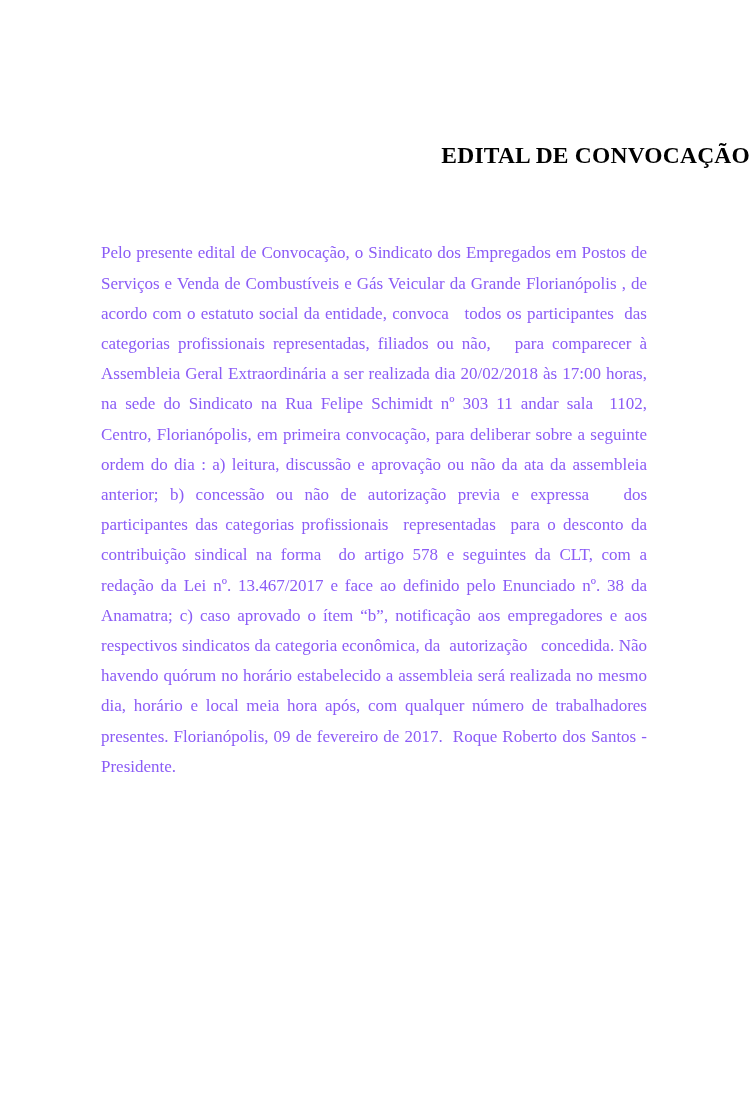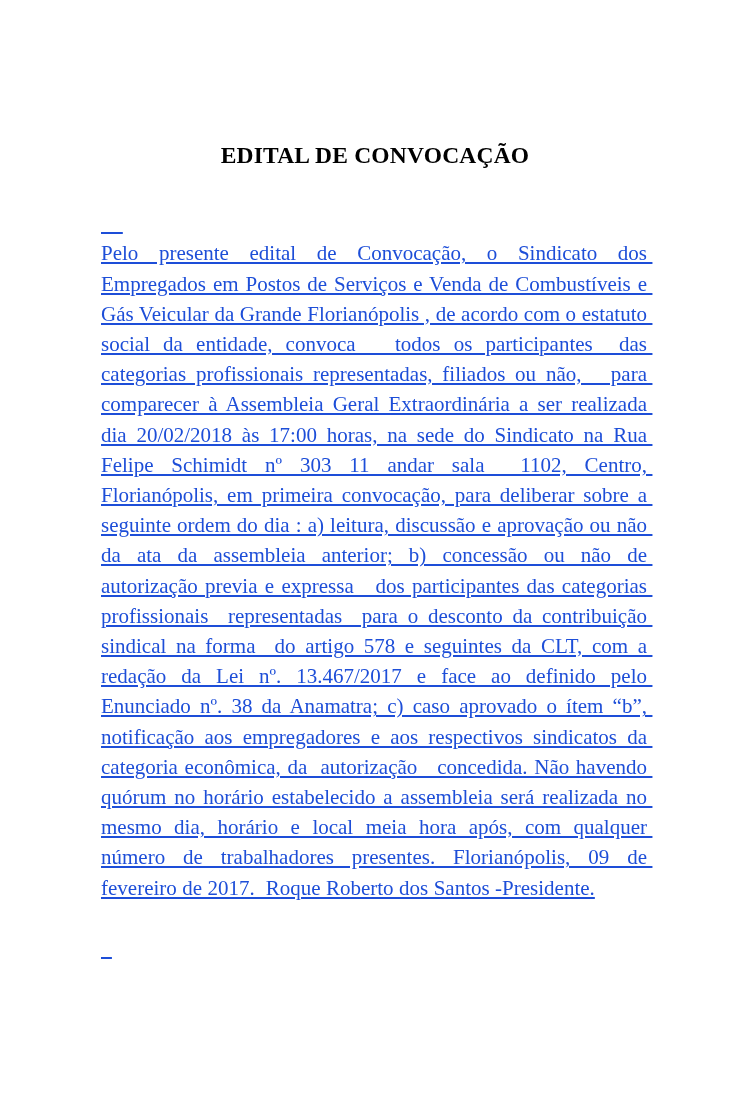--- a/index.html
+++ b/index.html
@@ -17,44 +17,43 @@
     background: #ffffff;
     overflow: hidden;
     box-sizing: border-box;
   }
 
   .doc-title {
     position: absolute;
     top: 124px;
     left: 0;
     width: 750px;
-    text-align: center;
+    text-align: right;
     font-family: "Liberation Serif", "DejaVu Serif", serif;
     font-weight: bold;
     font-size: 23.5px;
     line-height: 30px;
     color: #000000;
     letter-spacing: 0.2px;
   }
 
   .doc-body {
     position: absolute;
     top: 178px;
     left: 101px;
     width: 546px;
     font-family: "Liberation Serif", "DejaVu Serif", serif;
-    font-size: 21px;
+    font-size: 17px;
     line-height: 30.2px;
-    color: #1d4ed8;
+    color: #8b5cf6;
     text-align: justify;
     text-justify: inter-word;
     white-space: pre-wrap;
     word-spacing: 0.2px;
     hyphens: none;
-    text-decoration: underline;
     -webkit-hyphens: none;
   }
 
   .doc-body .para {
     margin: 0;
     padding: 0;
     text-align: justify;
     text-align-last: left;
     white-space: pre-wrap;
   }

